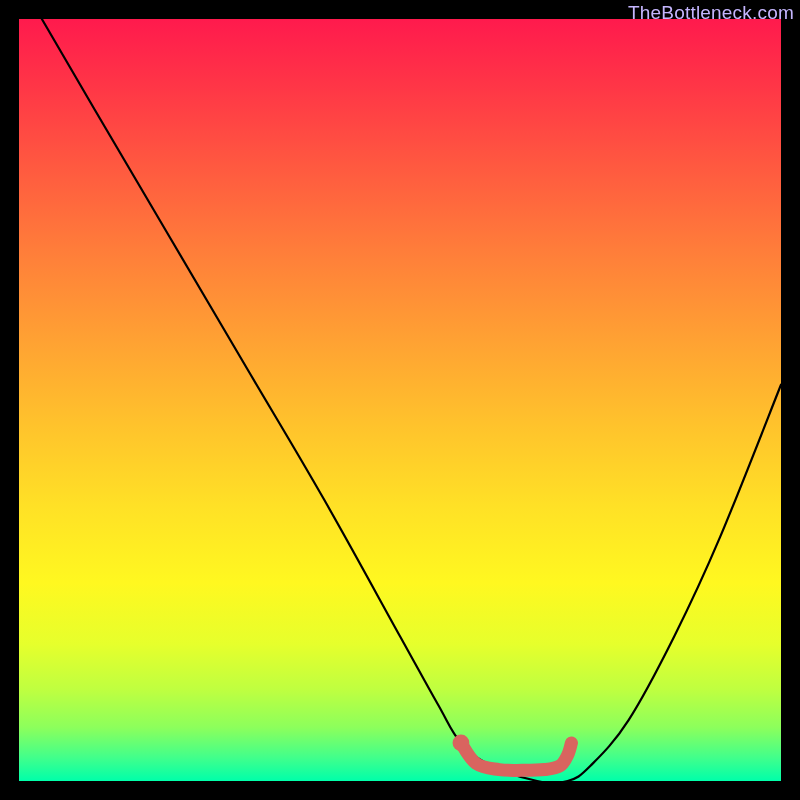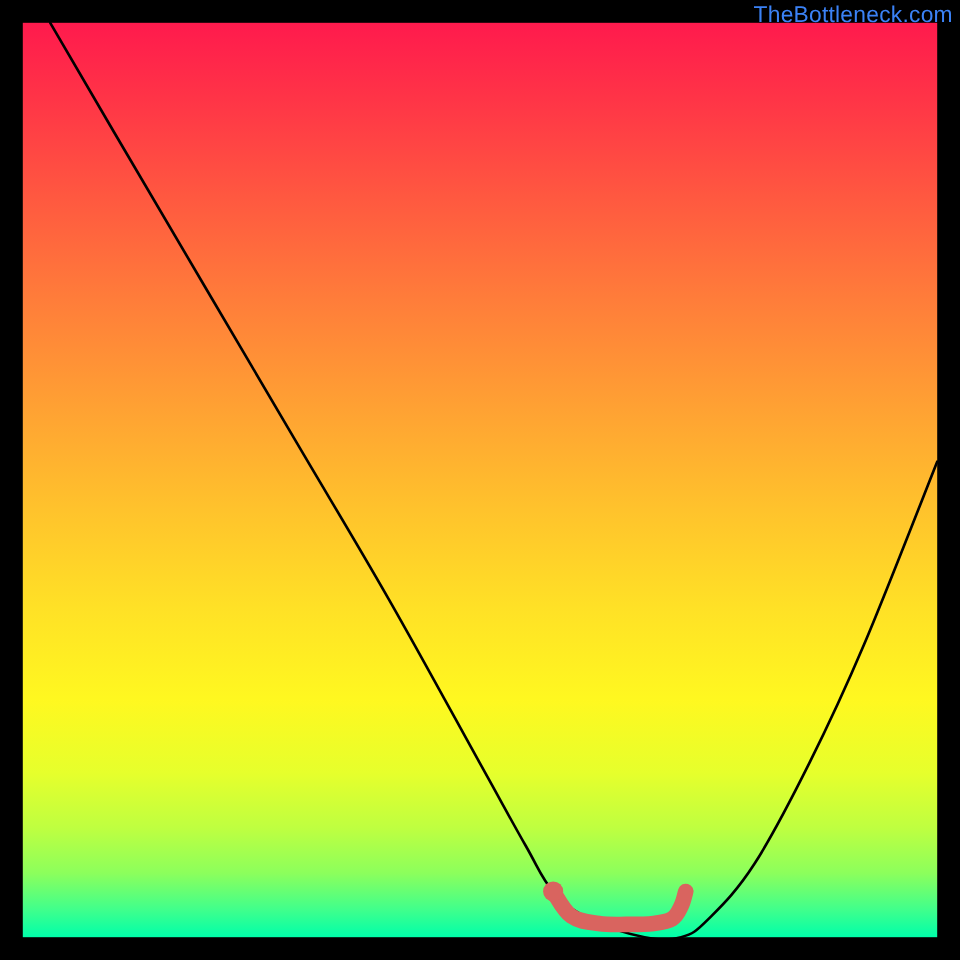--- a/index.html
+++ b/index.html
@@ -38,21 +38,21 @@
       #bfff40 88%,
       #8cff5c 93%,
       #40ff8c 97%,
       #00ffaa 100%
     );
   }
   .watermark {
     position: absolute;
     top: 2px;
     right: 6px;
-    color: #3b82f6;
+    color: #c4b5fd;
     font-size: 19px;
     font-weight: 500;
     letter-spacing: 0.2px;
     user-select: none;
   }
   svg.curve {
     position: absolute;
     left: 0;
     top: 0;
     width: 762px;

